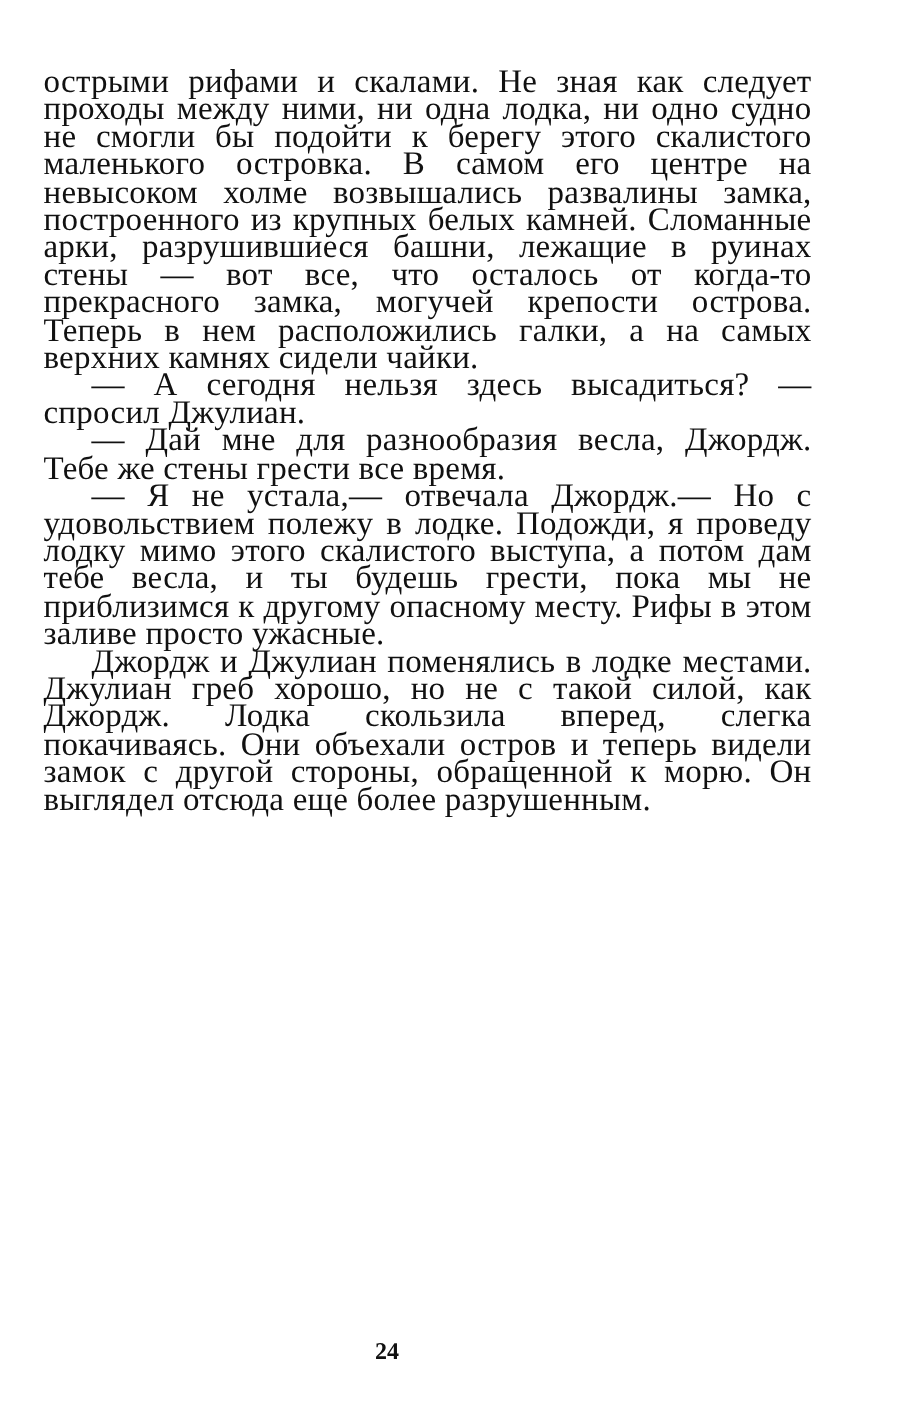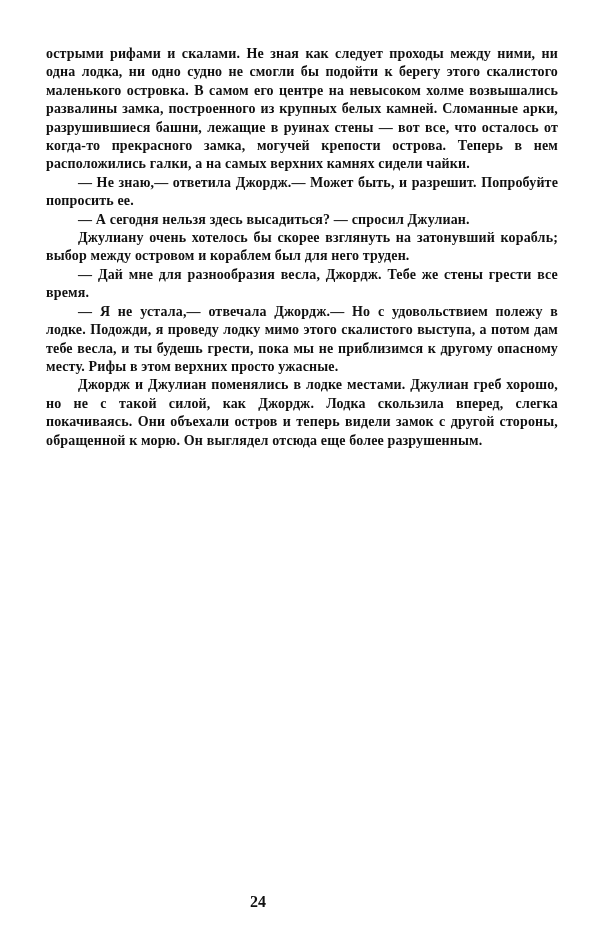--- a/index.html
+++ b/index.html
@@ -1,41 +1,39 @@
 <!DOCTYPE html>
 <html><head>
 <meta charset="utf-8">
 <style>
   html, body { margin:0; padding:0; background:#ffffff; }
   body { width:600px; height:939px; position:relative; overflow:hidden; }
   .page {
-    position:absolute; left:46px; top:45px; width:512px;
+    position:absolute; left:29px; top:45px; width:512px;
     font-family:"Liberation Serif", serif;
-    font-weight:bold;
-    font-size:14px;
+    font-weight:normal;
+    font-size:22px;
     line-height:18.4px;
     color:#111;
     text-align:justify;
     letter-spacing:0.15px;
   }
   .page p { margin:0; text-indent:32px; hyphens:manual; }
   .page p.first { text-indent:0; }
   .page p.last { text-align-last:left; }
   .pagenum {
     position:absolute; left:0; width:516px; top:893px;
     text-align:center;
     font-family:"Liberation Serif", serif; font-weight:bold; font-size:16px; color:#111;
   }
 </style>
 </head>
 <body>
 
 <div class="page">
   <p class="first">острыми рифами и скалами. Не зная как следует проходы между ними, ни одна лодка, ни одно судно не смогли бы по­дойти к берегу этого скалистого маленького островка. В са­мом его центре  на невысоком холме возвышались развалины замка, построенного из крупных белых камней. Сломанные арки, разрушившиеся башни, лежащие в руинах стены — вот все, что осталось от когда-то прекрасного замка, могу­чей крепости острова. Теперь в нем расположились галки, а на самых верхних камнях сидели чайки.</p>
-  <p>— Не знаю,— ответила Джордж.— Может быть, и раз­решит. Попробуйте попросить ее.</p>
   <p>— А сегодня нельзя здесь высадиться? — спросил Джу­лиан.</p>
-  <p>Джулиану очень хотелось бы скорее взглянуть на зато­нувший корабль; выбор между островом и кораблем был для него труден.</p>
   <p>— Дай мне для разнообразия весла, Джордж. Тебе же стены грести все время.</p>
-  <p>— Я не устала,— отвечала Джордж.— Но с удовольстви­ем полежу в лодке. Подожди, я проведу лодку мимо этого скалистого выступа, а потом дам тебе весла, и ты будешь гре­сти, пока мы не приблизимся к другому опасному месту. Ри­фы в этом верхних просто ужасные.</p>
+  <p>— Я не устала,— отвечала Джордж.— Но с удовольстви­ем полежу в лодке. Подожди, я проведу лодку мимо этого скалистого выступа, а потом дам тебе весла, и ты будешь гре­сти, пока мы не приблизимся к другому опасному месту. Ри­фы в этом заливе просто ужасные.</p>
   <p class="last">Джордж и Джулиан поменялись в лодке местами. Джули­ан греб хорошо, но не с такой силой, как Джордж. Лодка скользила вперед, слегка покачиваясь. Они объехали остров и теперь видели замок с другой стороны, обращенной к морю. Он выглядел отсюда еще более разрушенным.</p>
 </div>
 
 <div class="pagenum">24</div>
 
 </body></html>

